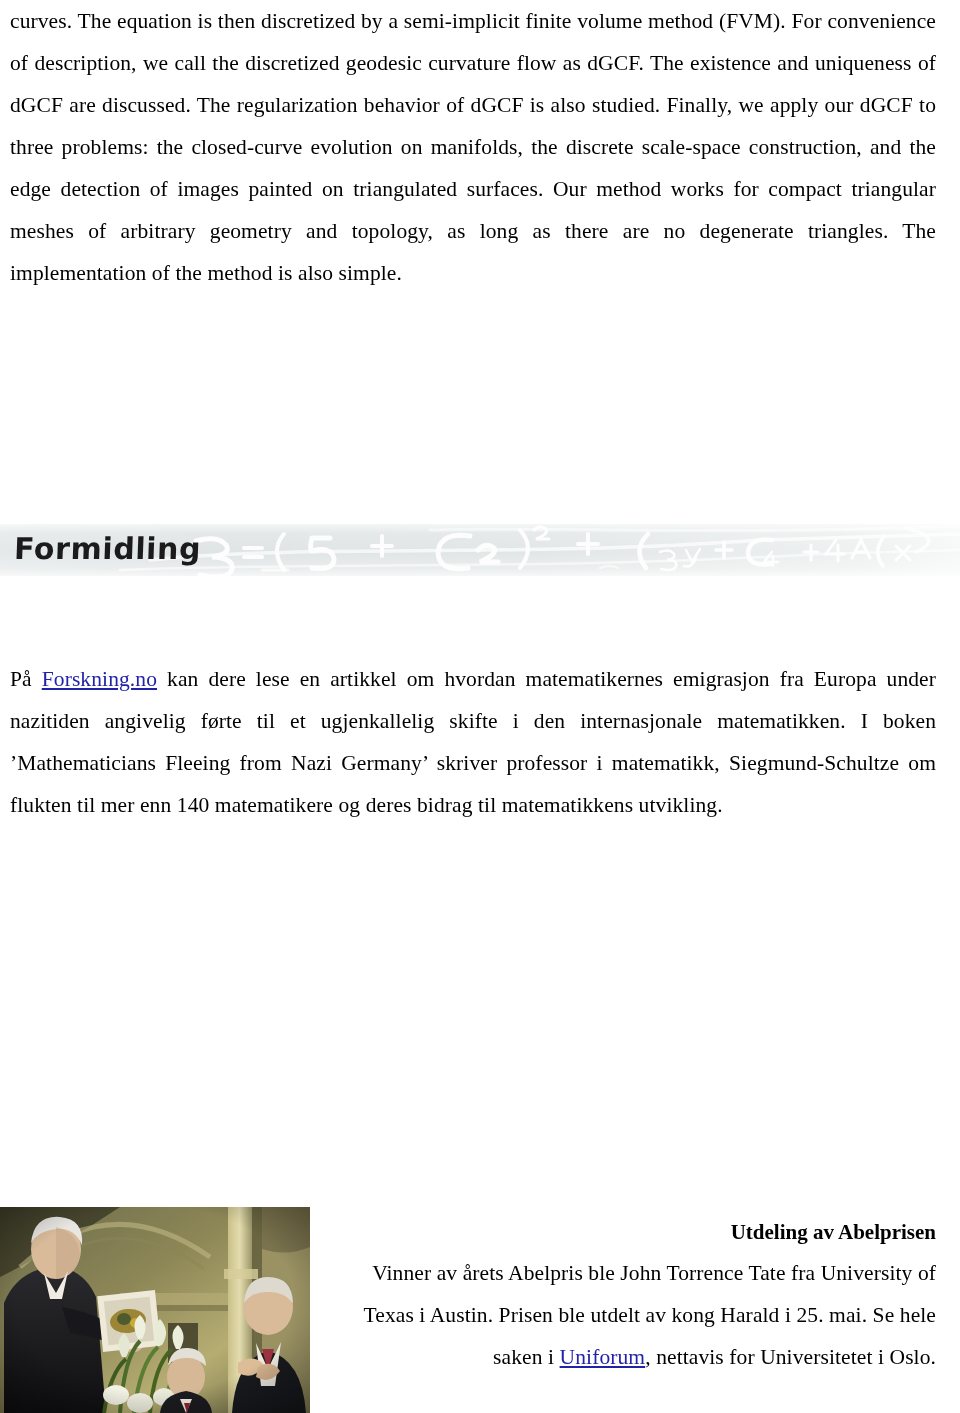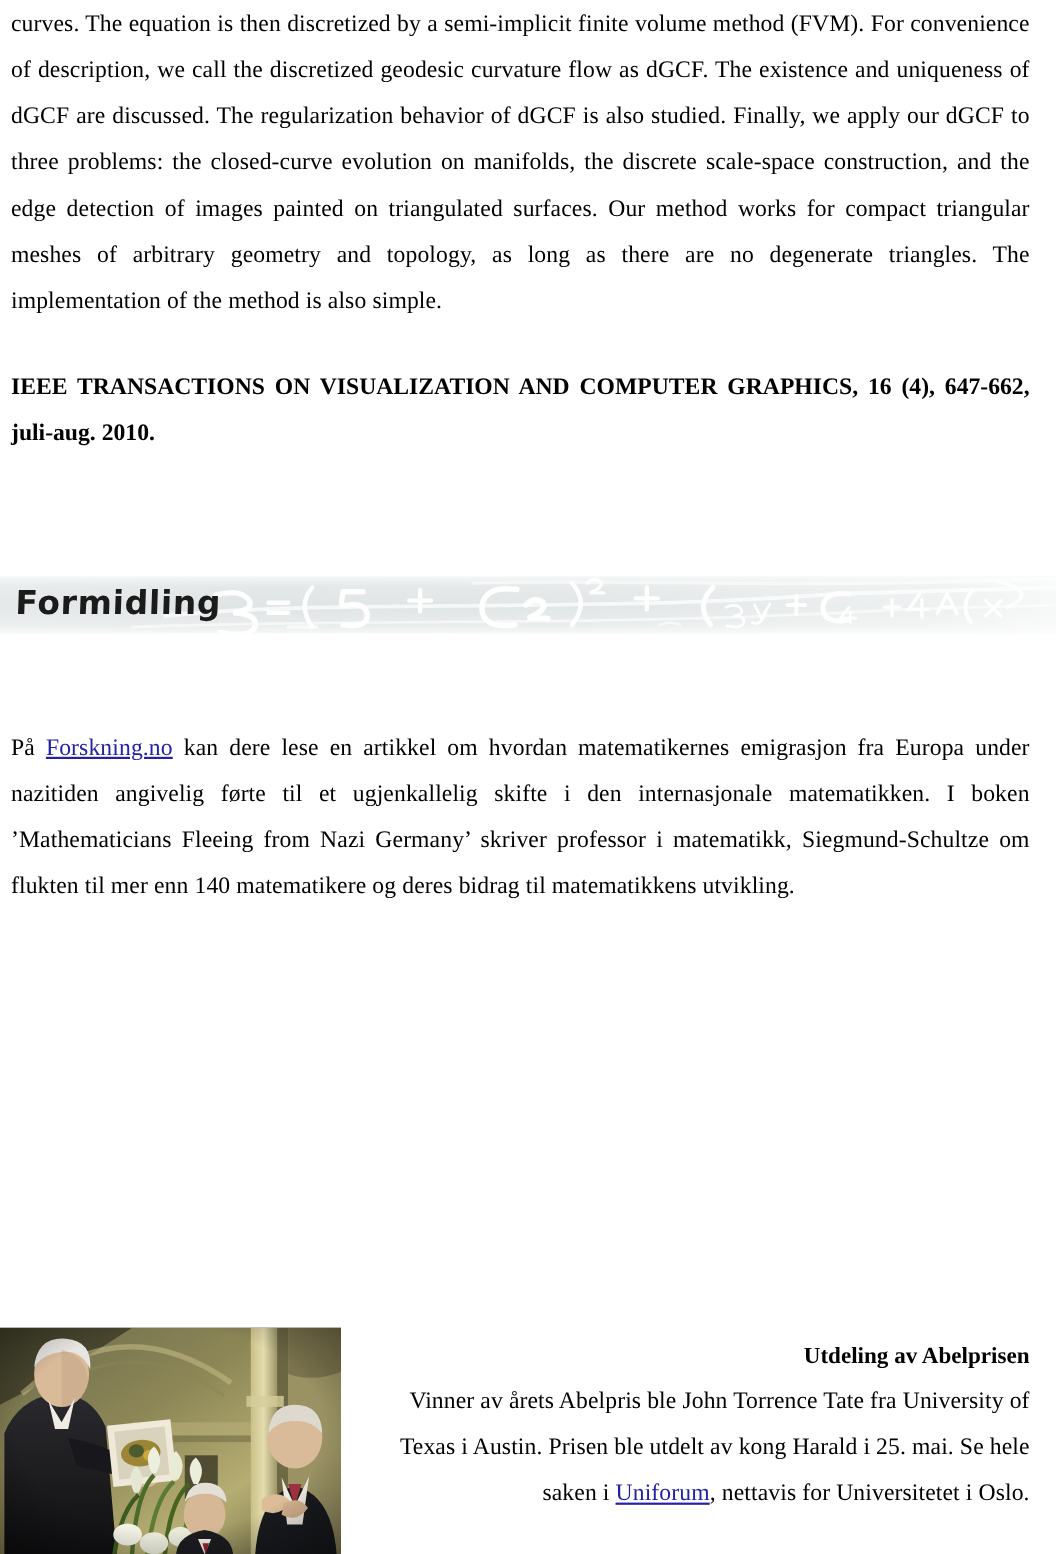--- a/index.html
+++ b/index.html
@@ -111,21 +111,20 @@
     text-align: right;
   }
 </style>
 </head>
 <body>
 
 <div class="page">
 
   <div class="para" style="left:10px; top:0px; width:926px;">curves. The equation is then discretized by a semi-implicit finite volume method (FVM). For convenience of description, we call the discretized geodesic curvature flow as dGCF. The existence and uniqueness of dGCF are discussed. The regularization behavior of dGCF is also studied. Finally, we apply our dGCF to three problems: the closed-curve evolution on manifolds, the discrete scale-space construction, and the edge detection of images painted on triangulated surfaces. Our method works for compact triangular meshes of arbitrary geometry and topology, as long as there are no degenerate triangles. The implementation of the method is also simple.</div>
 
-  <div class="citation" style="left:10px; top:330px; width:926px;">IEEE TRANSACTIONS ON VISUALIZATION AND COMPUTER GRAPHICS, 16 (4), 647-662, juli-aug. 2010.</div>
 
   <div class="banner">
     <svg class="banner-scribble" width="960" height="52" viewBox="0 0 960 52">
       <g stroke="#ffffff" stroke-width="5" fill="none" stroke-linecap="round" opacity="0.95">
 
         <path d="M150 36 C 300 20, 520 34, 760 16 L 960 10" stroke-width="3.5" opacity="0.75"></path>
         <path d="M120 46 C 330 38, 560 46, 820 30 L 960 26" stroke-width="2.5" opacity="0.6"></path>
         <path d="M430 6 C 560 2, 700 12, 960 2" stroke-width="3" opacity="0.55"></path>
 
         <path d="M196 17 q 22 -6 30 4 q 6 9 -14 12 q 22 1 20 12 q -3 12 -32 6"></path>

